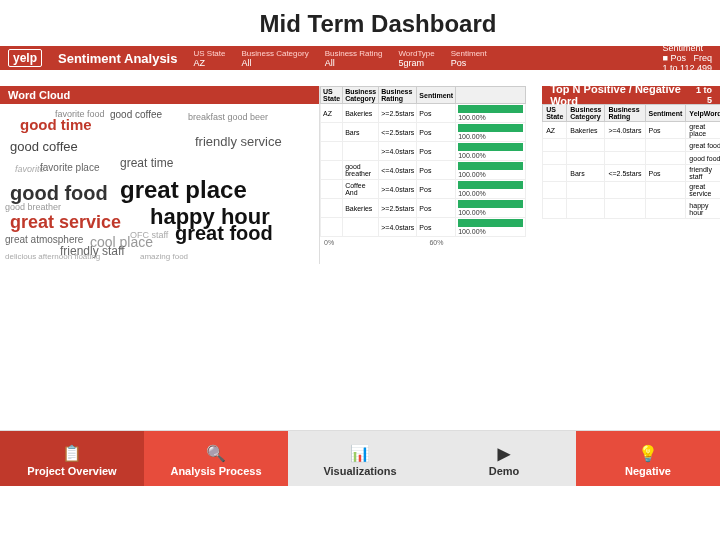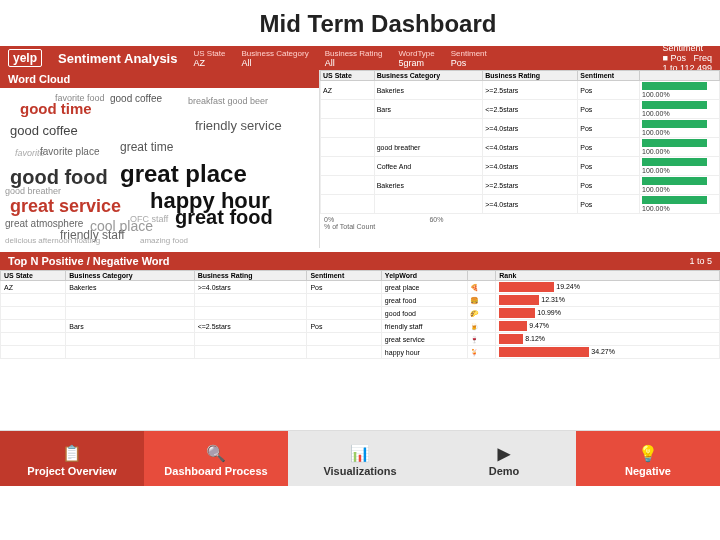--- a/index.html
+++ b/index.html
@@ -64,22 +64,23 @@
       color: white;
     }
     .filter-right {
       margin-left: auto;
       font-size: 9px;
     }
 
     
     .main-content {
       display: flex;
-      flex-direction: column;
-      gap: 4px;
+      flex-direction: row;
+      gap: 16px;
+      margin-top: 16px;
     }
 
     
     .section-header {
       background: #c0392b;
       color: white;
       font-size: 11px;
       font-weight: bold;
       padding: 2px 8px;
       height: 18px;
@@ -360,21 +361,21 @@
             </tbody>
           </table>
           <div style="font-size:7px; color:#666; padding: 2px 4px;">0% &nbsp;&nbsp;&nbsp;&nbsp;&nbsp;&nbsp;&nbsp;&nbsp;&nbsp;&nbsp;&nbsp;&nbsp;&nbsp;&nbsp;&nbsp;&nbsp;&nbsp;&nbsp;&nbsp;&nbsp;&nbsp;&nbsp;&nbsp;&nbsp;&nbsp;&nbsp;&nbsp;&nbsp;&nbsp;&nbsp;&nbsp;&nbsp;&nbsp;&nbsp;&nbsp;&nbsp;&nbsp;&nbsp;&nbsp;&nbsp;&nbsp;&nbsp;&nbsp;&nbsp;&nbsp;&nbsp;&nbsp;&nbsp;60%<br>% of Total Count</div>
         </div>
       </div>
     </div>
 
     <div class="topn-section">
       <div class="section-header">
         <span>Top N Positive / Negative Word</span>
-        <span style="margin-left:auto; font-size:9px; font-weight:normal;">1 to 5</span>
+        <span style="margin-left:auto; font-size:9px; font-weight:bold;text-align:right;">1 to 5</span>
       </div>
       <div class="topn-content">
         <table class="topn-table">
           <thead>
             <tr>
               <th>US State</th>
               <th>Business Category</th>
               <th>Business Rating</th>
               <th>Sentiment</th>
               <th>YelpWord</th>
@@ -443,21 +444,21 @@
     </div>
   </div>
 
   <div class="bottom-nav">
     <div class="nav-item">
       <span class="nav-icon">📋</span>
       <span class="nav-label">Project Overview</span>
     </div>
     <div class="nav-item">
       <span class="nav-icon">🔍</span>
-      <span class="nav-label">Dashboard Process</span>
+      <span class="nav-label">Analysis Process</span>
     </div>
     <div class="nav-item">
       <span class="nav-icon">📊</span>
       <span class="nav-label">Visualizations</span>
     </div>
     <div class="nav-item">
       <span class="nav-icon">▶</span>
       <span class="nav-label">Demo</span>
     </div>
     <div class="nav-item">

